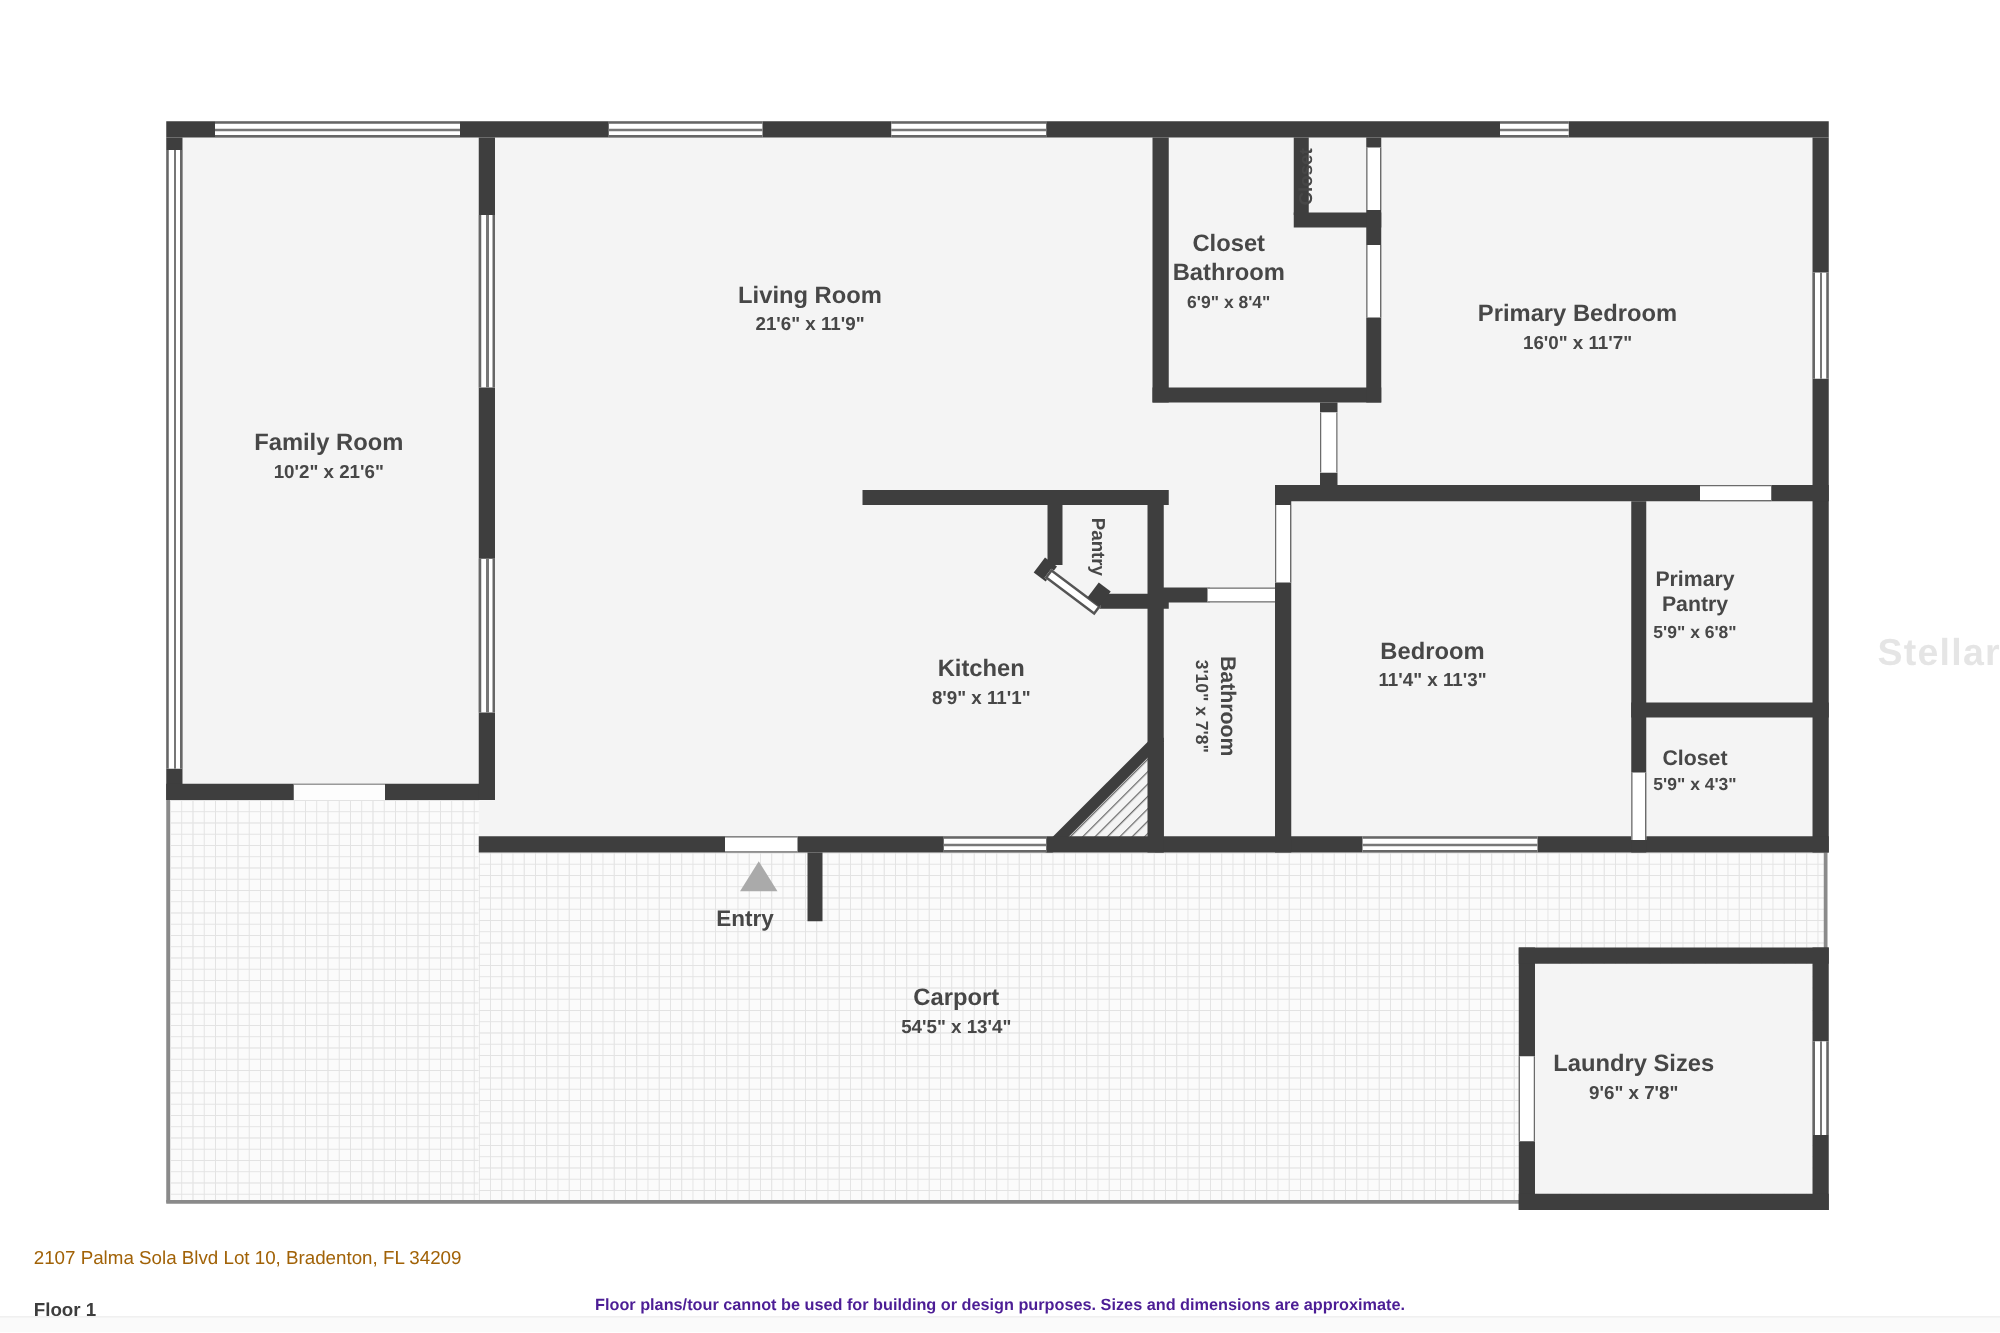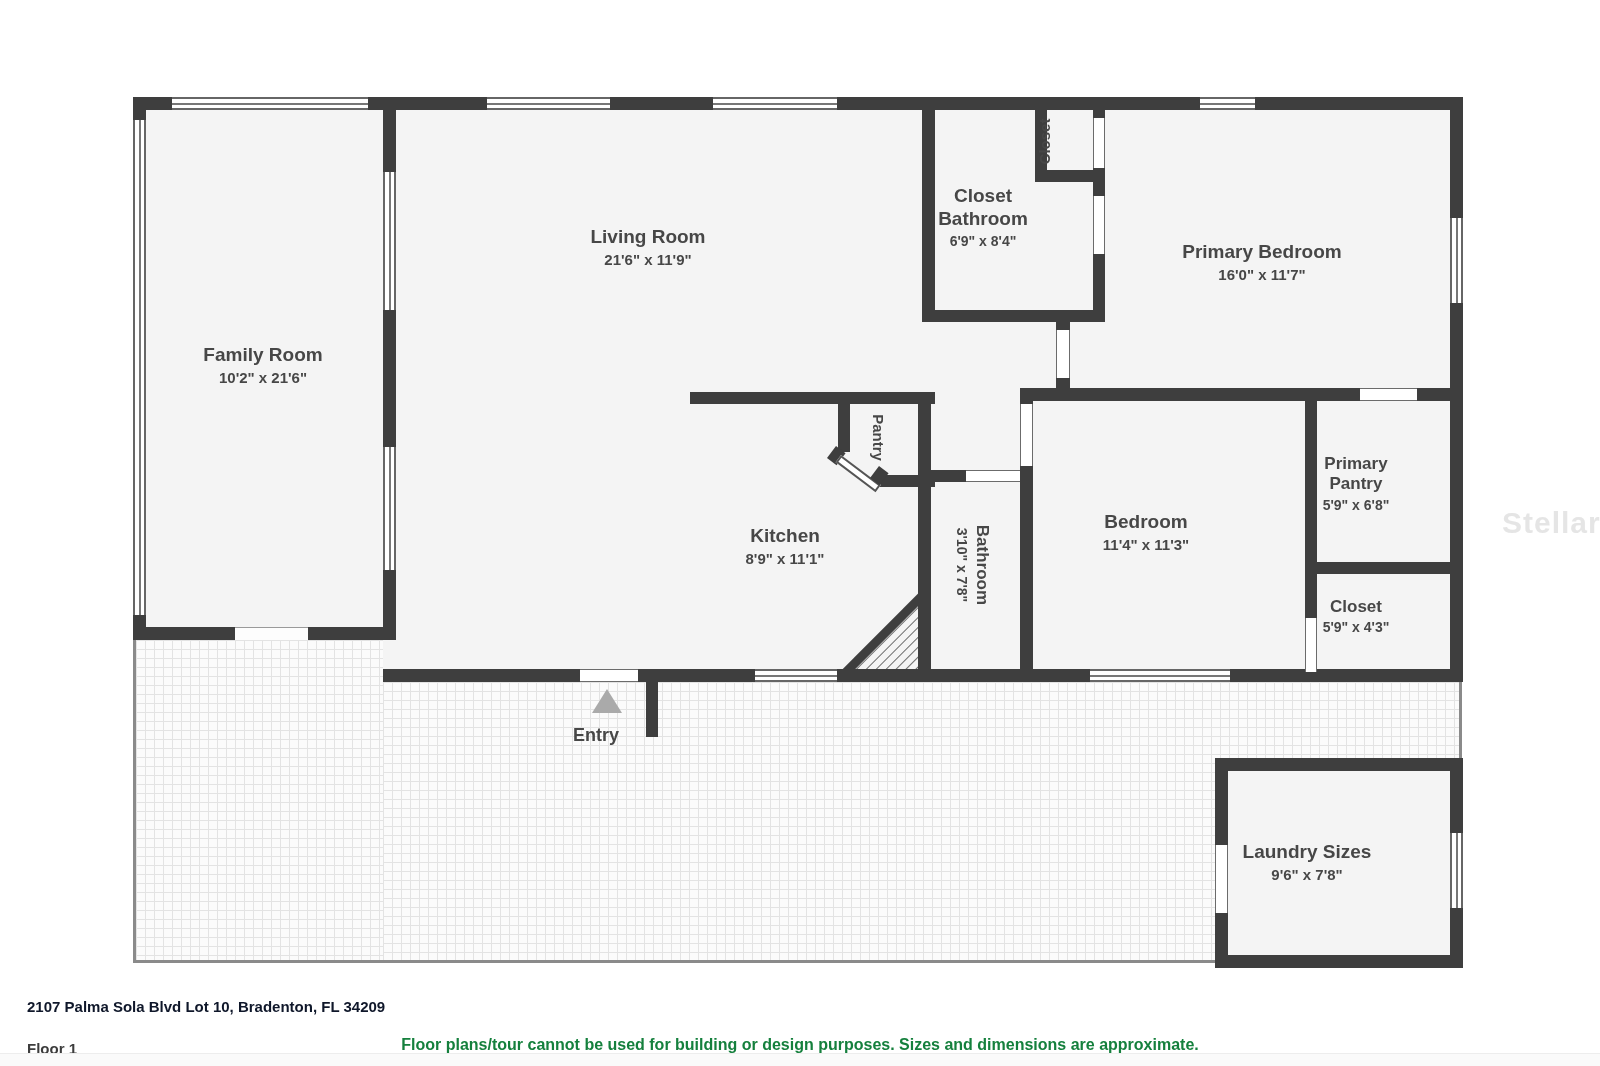--- a/index.html
+++ b/index.html
@@ -31,23 +31,23 @@
   .small .rd{font-size:14px;}
   .rot{position:absolute;display:flex;align-items:center;justify-content:center;}
   .rot .inner{text-align:center;white-space:nowrap;}
   .rot90 .inner{transform:rotate(90deg);}
   .rotm90 .inner{transform:rotate(-90deg);}
   .tinyname{font-weight:700;font-size:15px;}
   .entry-tri{position:absolute;width:0;height:0;border-left:15px solid transparent;
              border-right:15px solid transparent;border-bottom:24px solid #aaaaaa;}
   .entry-lbl{position:absolute;text-align:center;font-weight:700;font-size:18px;color:#474747;}
   .watermark{position:absolute;font-size:30px;font-weight:700;letter-spacing:1px;color:rgba(160,160,160,0.28);white-space:nowrap;}
-  .addr{position:absolute;left:27px;top:998px;font-size:15px;font-weight:700;color:#0f172a;}
+  .addr{position:absolute;left:27px;top:998px;font-size:15px;font-weight:400;color:#a16207;}
   .floor-lbl{position:absolute;left:27px;top:1040px;font-size:15px;font-weight:700;color:#3d3d3d;}
-  .disclaimer{position:absolute;left:0;right:0;top:1036px;text-align:center;font-size:16px;font-weight:700;color:#15803d;}
+  .disclaimer{position:absolute;left:0;right:0;top:1036px;text-align:center;font-size:13px;font-weight:700;color:#4c1d95;}
   .botbar{position:absolute;left:0;top:1053px;width:1600px;height:13px;background:#fafafa;border-top:1px solid #ededed;}
   .diag{position:absolute;background:#fff;border:2px solid #555;box-sizing:border-box;transform-origin:top left;}
   .diagstub{position:absolute;background:#3e3e3e;transform-origin:top left;}
 </style>
 </head>
 <body>
 
 <div id="stage">
 
   <div class="floor" style="left:146px;top:110px;width:1304px;height:559px;"></div>
@@ -180,20 +180,24 @@
   </div>
 
   <div class="room-label small" style="left:1296px;top:597px;width:120px;">
     <div class="rn">Closet</div>
     <div class="rd">5'9" x 4'3"</div>
   </div>
 
   <div class="entry-tri" style="left:592px;top:689px;"></div>
   <div class="entry-lbl" style="left:536px;top:725px;width:120px;">Entry</div>
 
+  <div class="room-label" style="left:645px;top:788px;width:240px;">
+    <div class="rn">Carport</div>
+    <div class="rd">54'5" x 13'4"</div>
+  </div>
 
   <div class="room-label" style="left:1207px;top:841px;width:200px;">
     <div class="rn">Laundry Sizes</div>
     <div class="rd">9'6" x 7'8"</div>
   </div>
 
   <div class="watermark" style="left:1502px;top:506px;">StellarMLS</div>
 
   <div class="addr">2107 Palma Sola Blvd Lot 10, Bradenton, FL 34209</div>
   <div class="floor-lbl">Floor 1</div>

